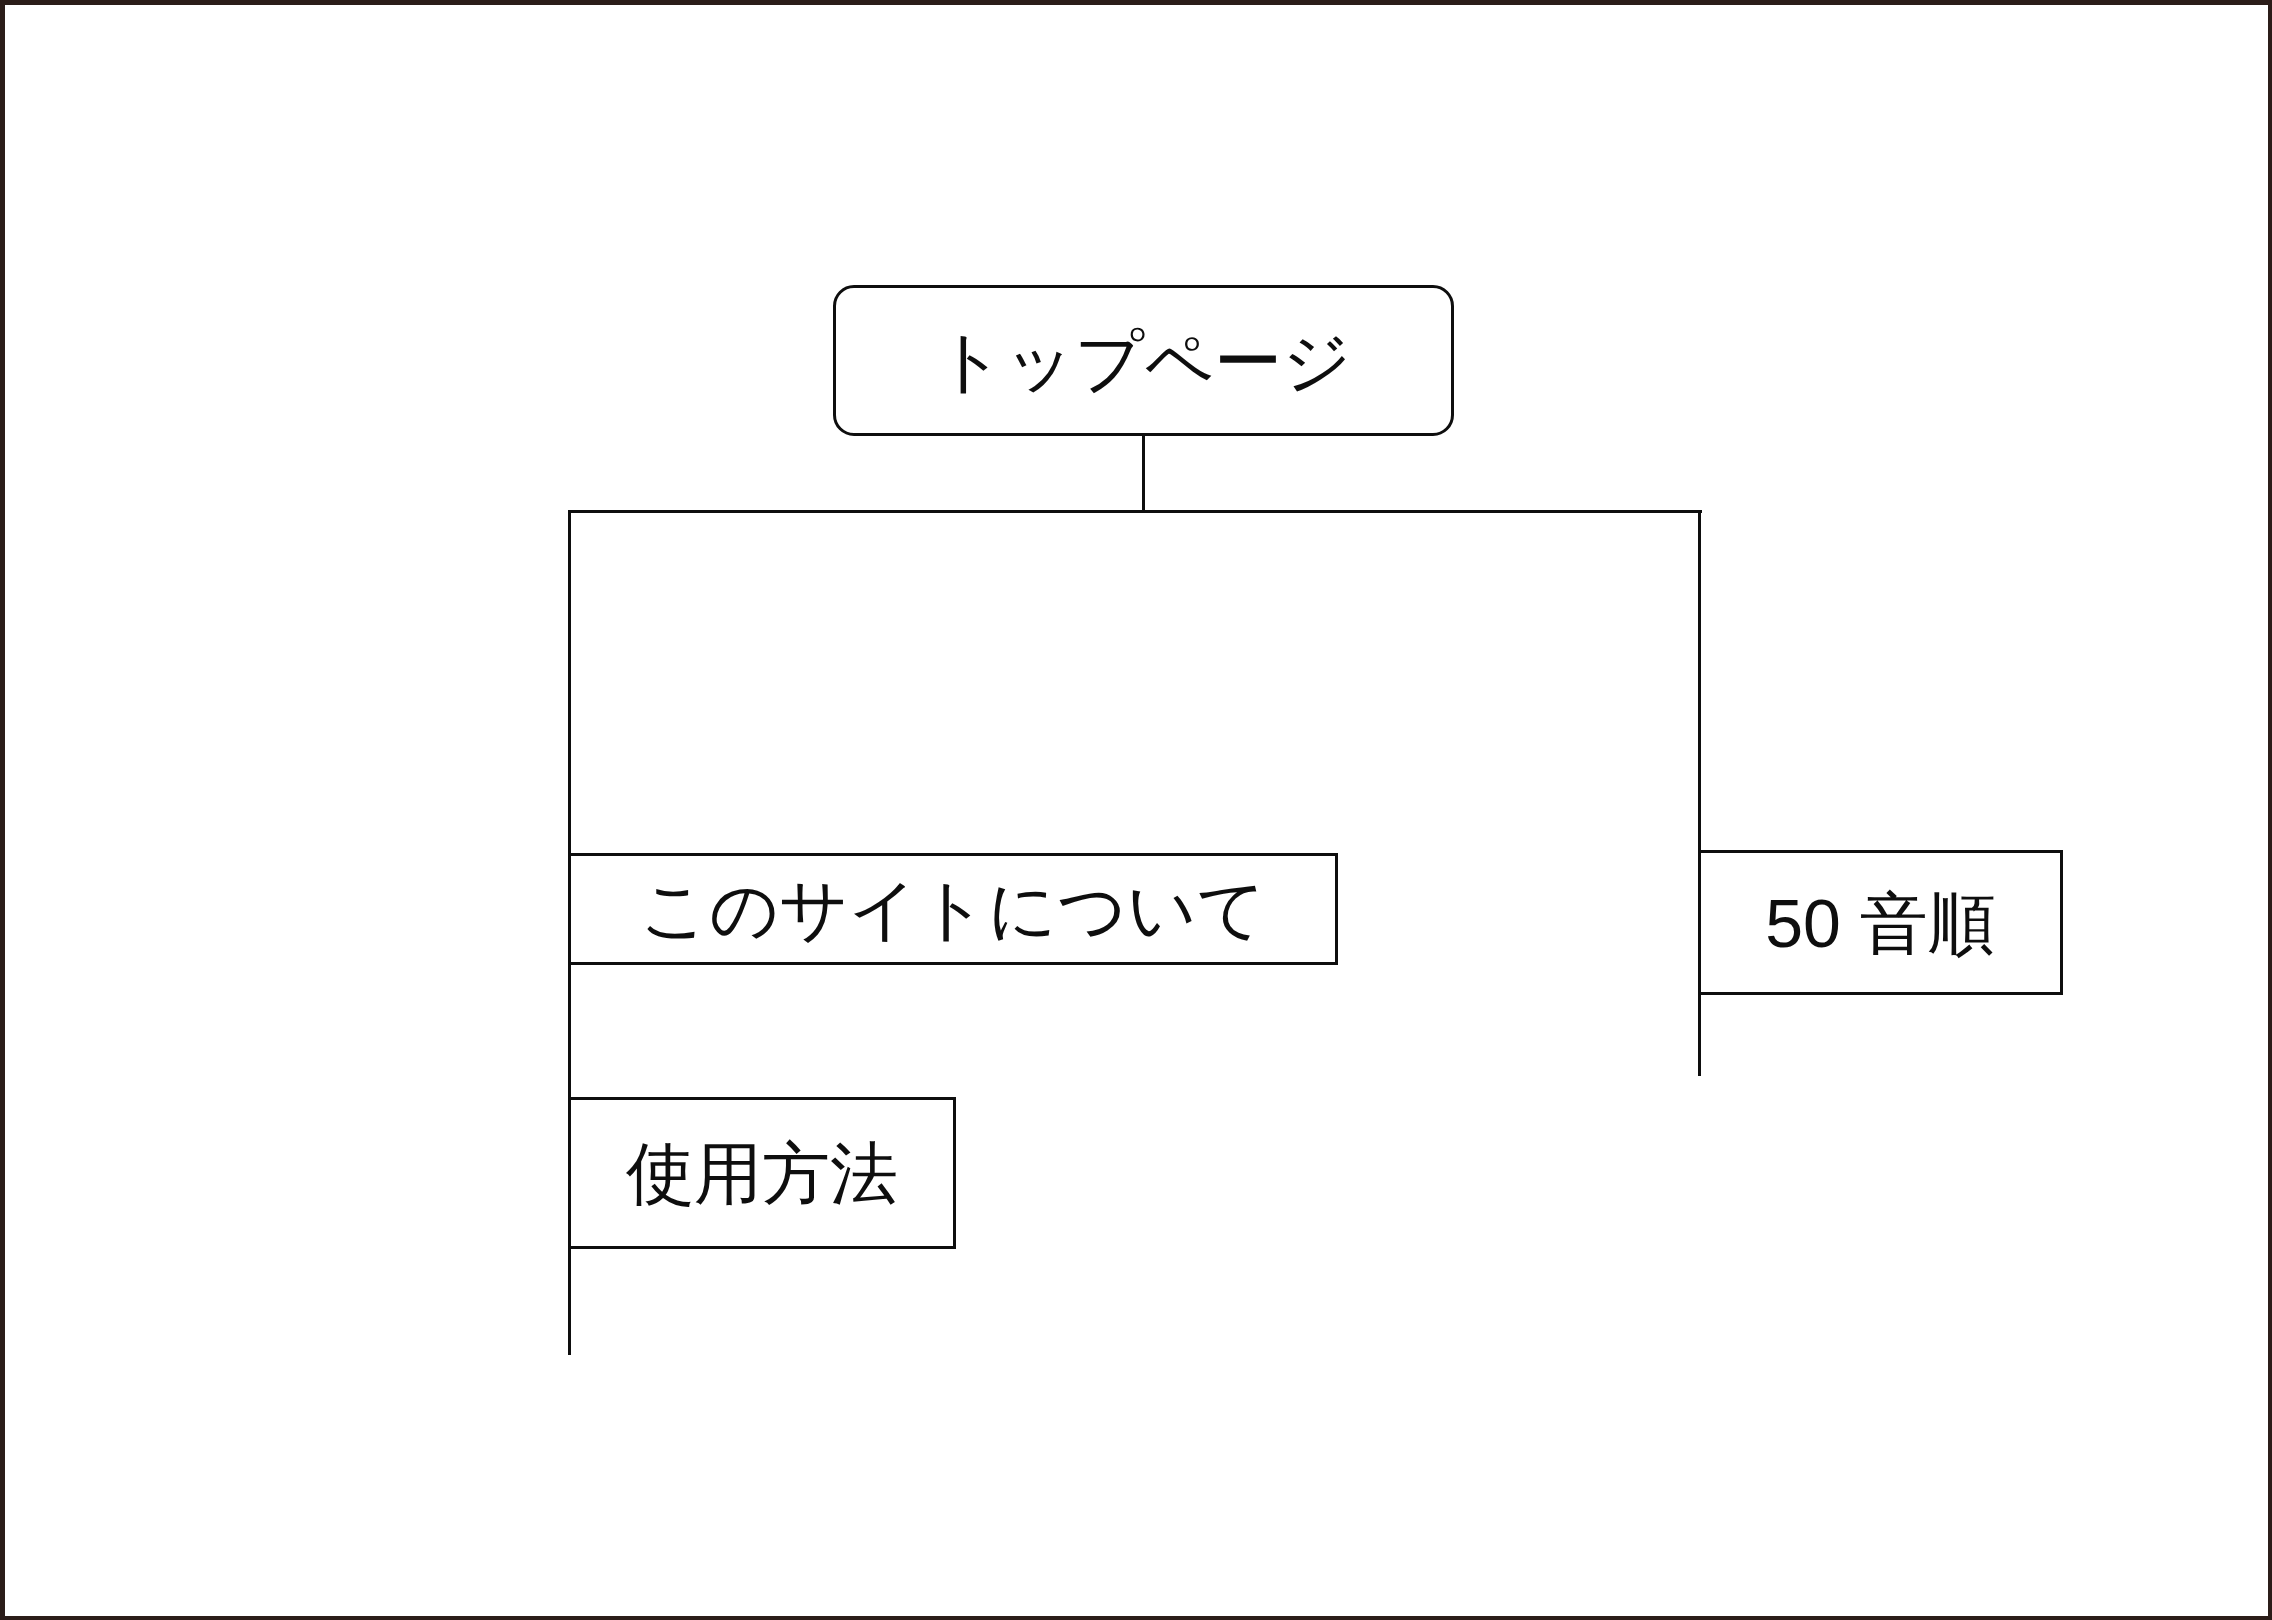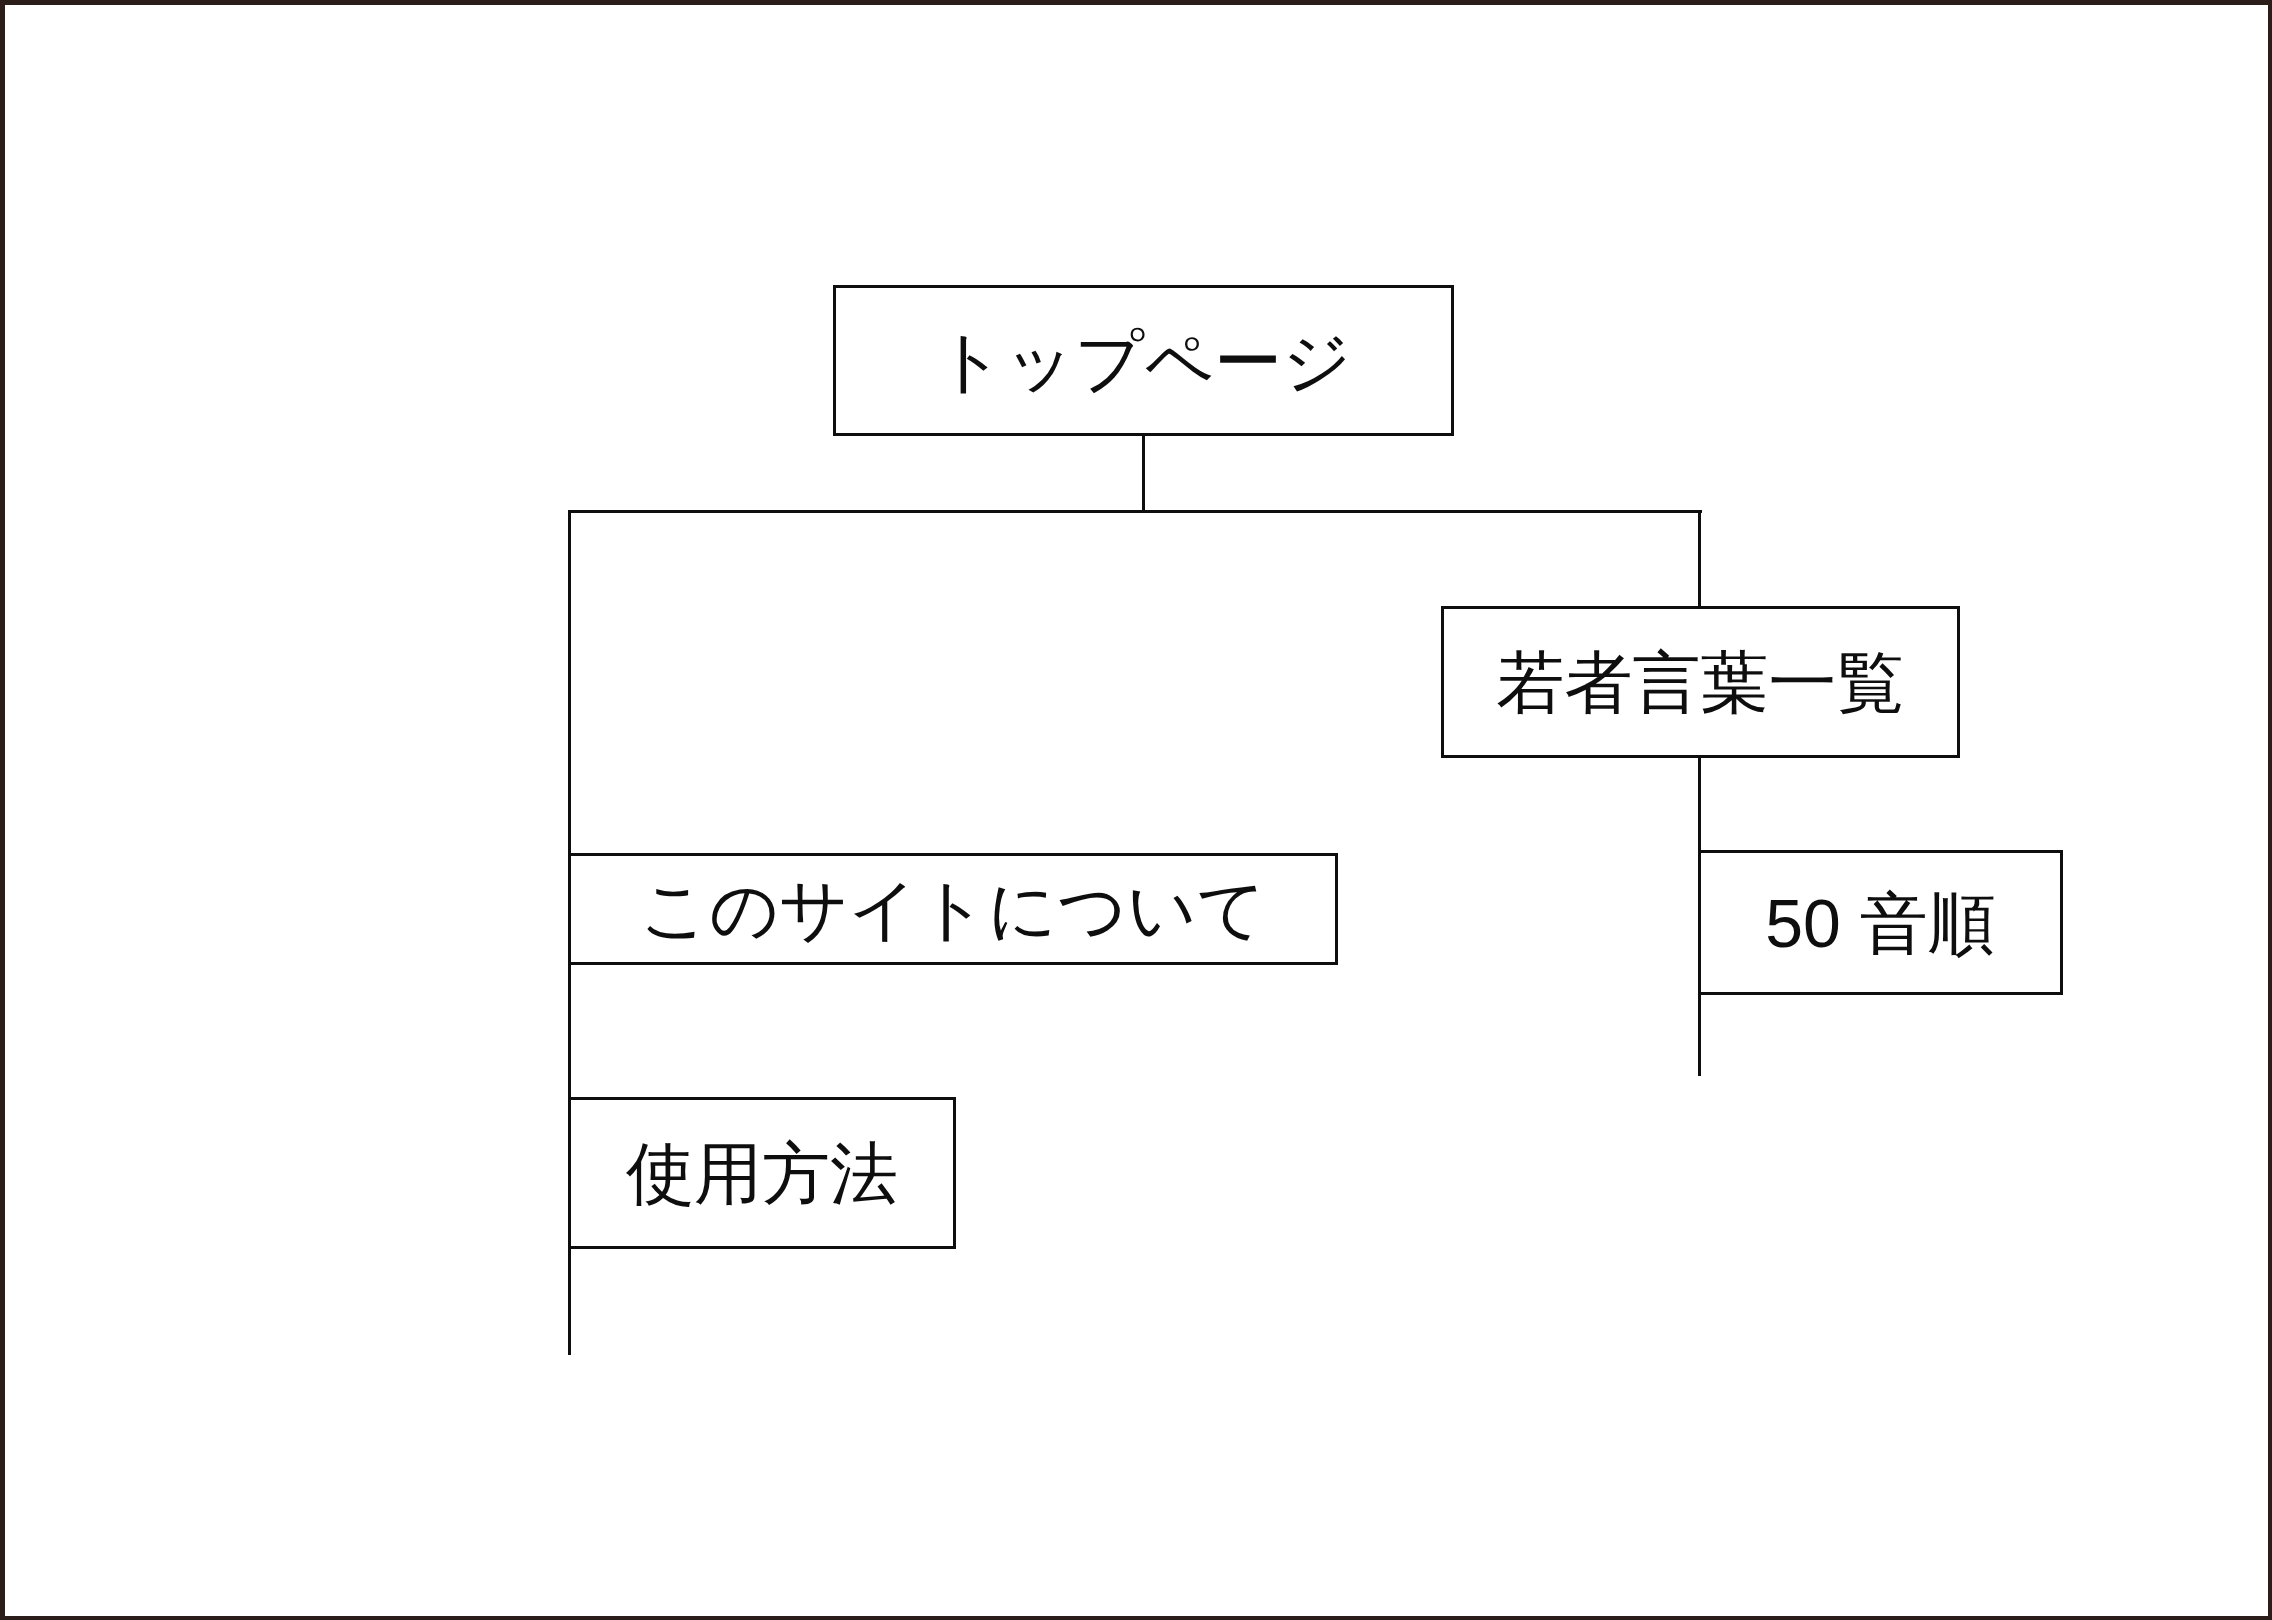--- a/index.html
+++ b/index.html
@@ -48,25 +48,24 @@
 
 <div class="canvas">
 
   <div class="page-frame"></div>
 
   <div class="connector" style="left:1142px; top:436px; width:2.5px; height:77px;"></div>
   <div class="connector" style="left:568px; top:510px; width:1134px; height:2.5px;"></div>
   <div class="connector" style="left:568px; top:510px; width:2.5px; height:845px;"></div>
   <div class="connector" style="left:1698px; top:510px; width:2.5px; height:566px;"></div>
 
-  <div class="node" style="left:833px; top:285px; width:621px; height:151px;">トップページ</div>
+  <div class="node" style="left:833px; top:285px; width:621px; height:151px;border-radius:21px;">トップページ</div>
 
 
   <div class="node" style="left:568px; top:853px; width:770px; height:112px;">このサイトについて</div>
 
   <div class="node" style="left:568px; top:1097px; width:388px; height:152px;">使用方法</div>
 
-  <div class="node" style="left:1441px; top:606px; width:519px; height:152px;">若者言葉一覧</div>
 
   <div class="node" style="left:1698px; top:850px; width:365px; height:145px;">50 音順</div>
 
 </div>
 
 
 </body></html>

